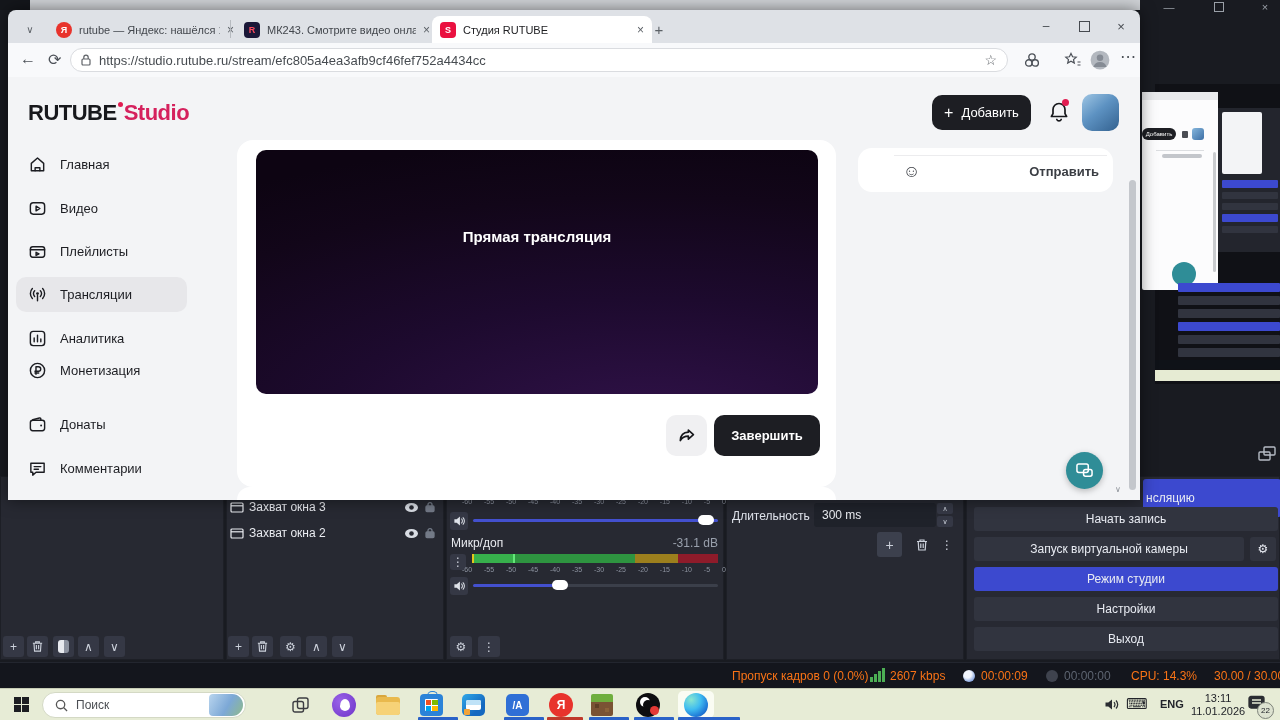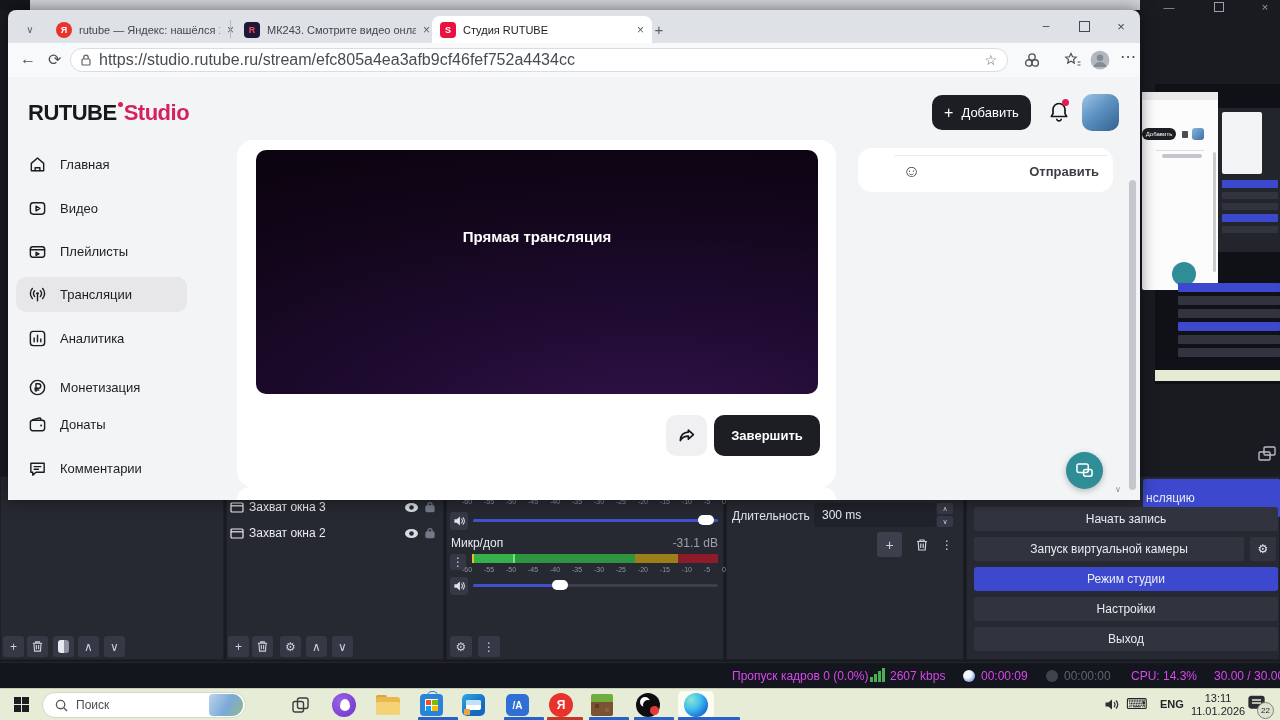--- a/index.html
+++ b/index.html
@@ -16,39 +16,39 @@
   .panel{position:absolute;background:#272932;box-shadow:inset 0 0 0 1px #1d1f26;}
   .tkb{position:absolute;width:21px;height:21px;background:#353845;border-radius:3px;color:#ccd1db;
        display:flex;align-items:center;justify-content:center;font-size:12px;line-height:1;}
   .obtn{position:absolute;background:#31343f;border-radius:3px;color:#e9ecf3;font-size:12px;
         display:flex;align-items:center;justify-content:center;white-space:nowrap;}
   .obtn.blue{background:#3c49cf;}
   .src-row{display:flex;align-items:center;height:26px;color:#e9ebf0;font-size:12px;padding:0 8px 0 4px;gap:5px;}
   .src-row .grow{flex:1;overflow:hidden;white-space:nowrap;}
   .ticks{position:absolute;display:flex;justify-content:space-between;color:#8d93a0;font-size:7px;line-height:1;}
   .statusbar{left:0;top:662px;width:1280px;height:26px;background:#14161d;border-top:1px solid #23262f;}
-  .st{position:absolute;top:0;height:25px;display:flex;align-items:center;color:#d946ef;font-size:12px;white-space:nowrap;}
+  .st{position:absolute;top:0;height:25px;display:flex;align-items:center;color:#f97316;font-size:12px;white-space:nowrap;}
   .st.dim{color:#5d6470;}
   .mini{position:absolute;}
 
   
   .browser{position:absolute;left:8px;top:10px;width:1132px;height:490px;background:#dee1e6;
            border-radius:8px 8px 0 0;box-shadow:0 0 16px rgba(0,0,0,.5);}
   .tab{position:absolute;top:6px;height:27px;display:flex;align-items:center;gap:7px;padding:0 8px;
        font-size:11px;color:#43474d;}
   .tab.active{background:#fff;border-radius:8px 8px 0 0;color:#202124;}
   .tab-title{flex:1;overflow:hidden;white-space:nowrap;}
   .tab-x{color:#5c6167;font-size:12px;}
   .fav{width:16px;height:16px;min-width:16px;border-radius:4px;display:flex;align-items:center;justify-content:center;
        color:#fff;font-size:9px;font-weight:bold;}
   .toolbar{position:absolute;left:0;top:33px;width:1132px;height:34px;background:#f8f9fb;border-bottom:1px solid #dcdfe3;}
   .nav-ic{position:absolute;color:#4c5158;font-size:16px;top:7px;}
   .urlpill{position:absolute;left:62px;top:5px;width:938px;height:24px;background:#fff;border:1px solid #dadce0;
            border-radius:13px;display:flex;align-items:center;padding:0 10px;gap:8px;box-sizing:border-box;}
-  .url{flex:1;font-size:16px;color:#474c51;overflow:hidden;white-space:nowrap;}
+  .url{flex:1;font-size:13px;color:#474c51;overflow:hidden;white-space:nowrap;}
   .page{position:absolute;left:0;top:67px;width:1132px;height:423px;background:#f3f4f6;overflow:hidden;}
 
   
   .logo{display:flex;align-items:flex-start;}
   .logo-main{font-size:22px;font-weight:800;letter-spacing:-.5px;color:#17181c;}
   .logo-dot{width:5px;height:5px;border-radius:50%;background:#e11d51;margin:2px 1px 0 1px;}
   .logo-sub{font-size:22px;font-weight:600;color:#d5215d;letter-spacing:-.5px;}
   .side-item{position:absolute;left:8px;width:171px;height:35px;border-radius:10px;display:flex;align-items:center;
              gap:13px;padding-left:12px;color:#1c1d22;font-size:13px;box-sizing:border-box;}
   .side-item.active{background:#e7e7ea;}
@@ -388,21 +388,21 @@
           </svg>
         <span>Плейлисты</span>
       </div>
       <div class="side-item" style="top:244px;">
         <svg width="19" height="19" viewBox="0 0 20 20">
             <rect x="2.5" y="2.5" width="15" height="15" rx="3"></rect>
             <path d="M6.5 13.5V9.5M10 13.5v-7M13.5 13.5v-3"></path>
           </svg>
         <span>Аналитика</span>
       </div>
-      <div class="side-item" style="top:293px;">
+      <div class="side-item" style="top:276px;">
         <svg width="19" height="19" viewBox="0 0 20 20">
             <circle cx="10" cy="10" r="7.5"></circle>
             <path d="M8.4 14V6h2.6a2.4 2.4 0 0 1 0 4.8H7.3M7.3 12.6h4"></path>
           </svg>
         <span>Монетизация</span>
       </div>
       <div class="side-item" style="top:330px;">
         <svg width="19" height="19" viewBox="0 0 20 20">
             <rect x="2.5" y="5.5" width="15" height="11" rx="2.5"></rect>
             <path d="M13.5 5.5V4.2a1.2 1.2 0 0 0-1.5-1.1L5 5"></path>

